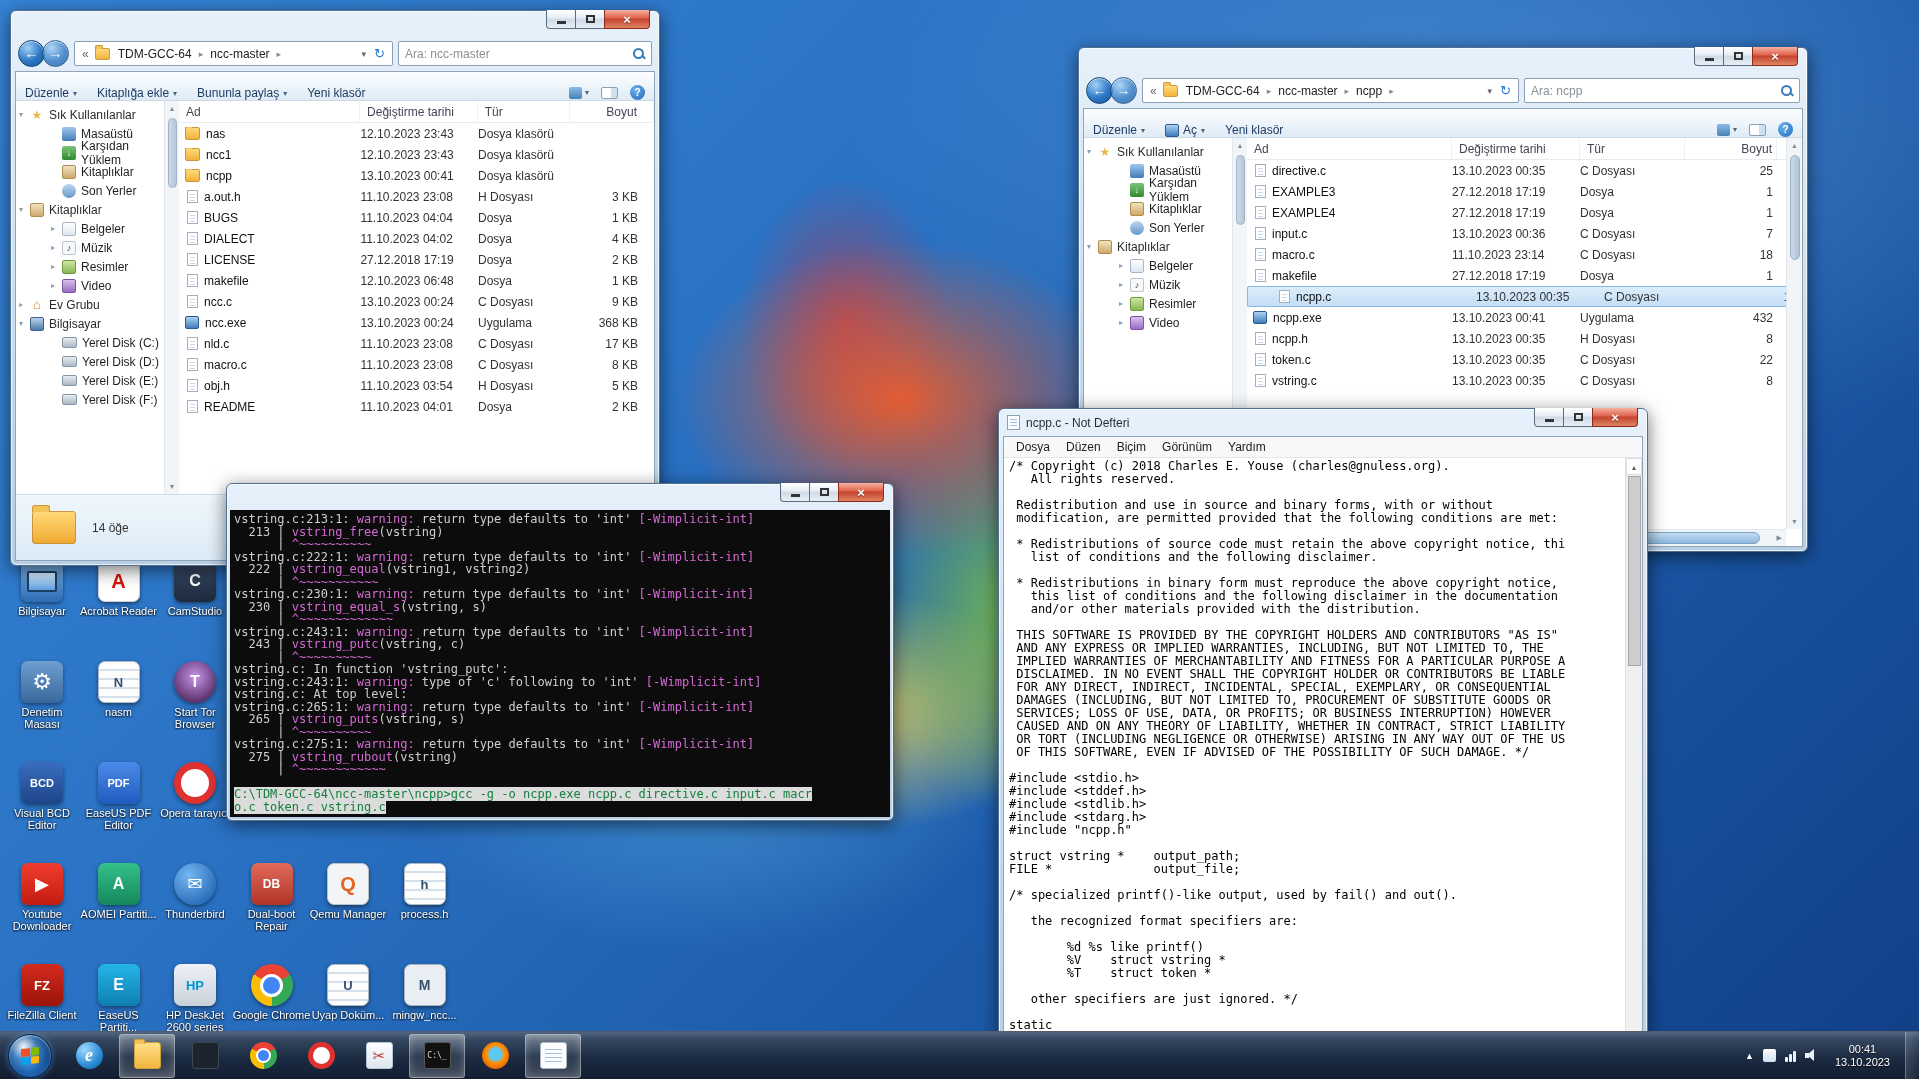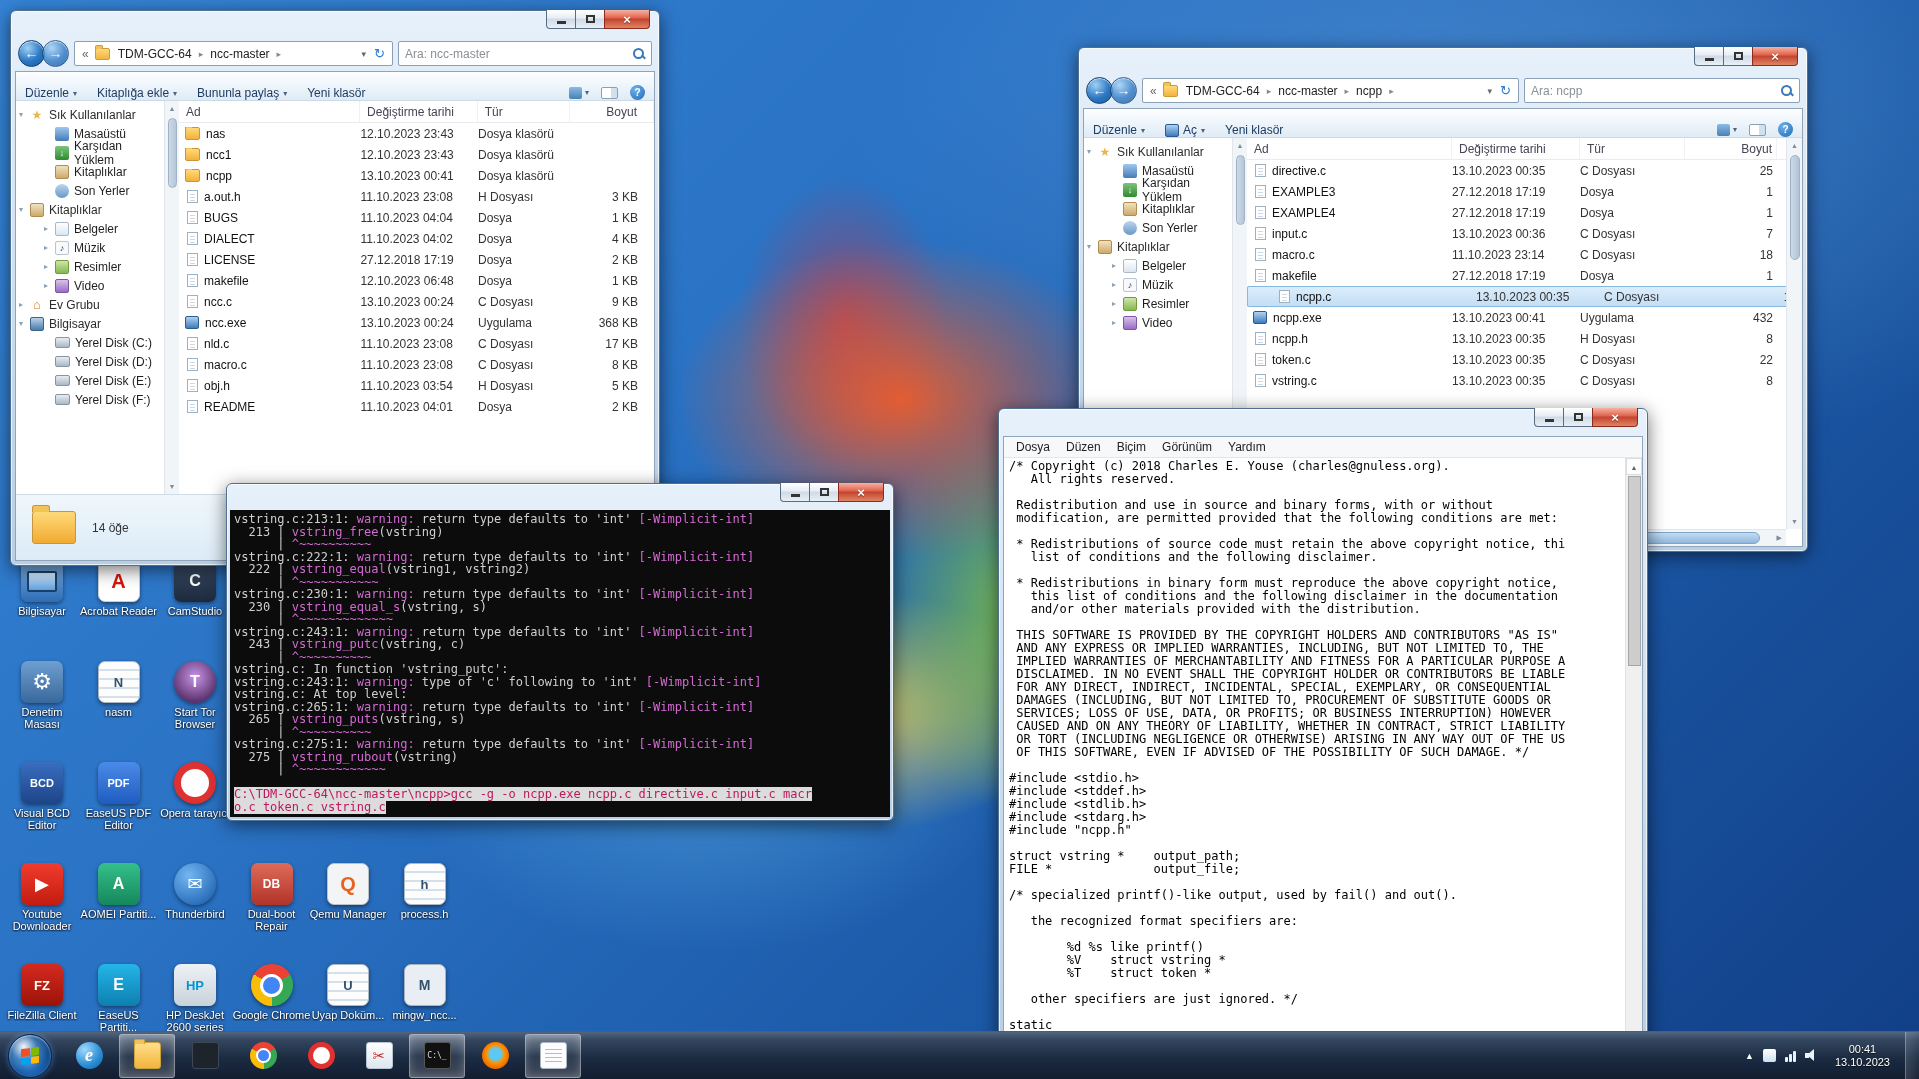--- a/index.html
+++ b/index.html
@@ -108,21 +108,21 @@
   .vw-ico { width:13px; height:12px; border-radius:2px; background:linear-gradient(#8abae6,#4682b4); }
   .pv { width:17px; height:12px; border:1px solid #8aa0b4; border-radius:2px;
     background:linear-gradient(90deg,#fff 58%,#cfe0ee 58%); cursor:pointer; }
   .hlp { width:15px; height:15px; border-radius:50%; background:radial-gradient(circle at 35% 30%,#6cb2ec,#2268b4);
     color:#fff; font-size:10px; font-weight:bold; text-align:center; line-height:15px; cursor:pointer; }
 
   .mainarea { position:absolute; left:0; right:0; top:29px; display:flex; overflow:hidden; }
   .e1 .mainarea { bottom:66px; }
   .e2 .mainarea { bottom:0; }
   .sidebar { width:148px; flex:none; padding-top:4px; overflow:hidden; }
-  .sb-row { display:flex; align-items:center; height:19px; padding-left:28px; cursor:pointer; color:#1e1e1e; }
+  .sb-row { display:flex; align-items:center; height:19px; padding-left:35px; cursor:pointer; color:#1e1e1e; }
   .sb-row.header { padding-left:3px; color:#2b2b2b; }
   .sb-arrow { width:11px; font-size:8px; color:#8aa0b8; flex:none; }
   .sb-ico { width:14px; height:14px; margin-right:5px; flex:none; display:inline-flex; align-items:center; justify-content:center; border-radius:2px; }
   .sb-ico.star::after { content:"★"; color:#e8b64c; font-size:12px; }
   .sb-ico.desktop { background:linear-gradient(#9fc7ee,#447bb8); }
   .sb-ico.downloads { background:linear-gradient(#7cc47c,#2e8b2e); color:#fff; font-size:9px; }
   .sb-ico.downloads::after { content:"↓"; }
   .sb-ico.libraries { background:linear-gradient(#f0e3c0,#cfa96b); border:1px solid #b08c4e; }
   .sb-ico.recent { background:linear-gradient(#bcd6ee,#6898c8); border-radius:50%; }
   .sb-ico.documents { background:linear-gradient(#fff,#dbe6f1); border:1px solid #a8b8c8; }
@@ -187,21 +187,21 @@
     background:#f3c35a; border:1px solid #c9953a; border-bottom:none; border-radius:3px 3px 0 0; }
 
   
   .consolewin { left:226px; top:483px; width:668px; height:338px; z-index:30; }
   .ctitle { height:26px; display:flex; align-items:center; gap:6px; padding-left:7px; color:#1b2430; cursor:default; }
   .cicon { width:15px; height:13px; background:#000; border:1px solid #777; position:relative; flex:none; }
   .cicon::after { content:"C:\\"; position:absolute; left:1px; top:0; color:#fff; font-size:7px; line-height:11px; }
   .cbody { position:absolute; left:3px; right:3px; top:26px; bottom:3px; background:#0c0c0c; padding:3px 4px;
     font-family:"DejaVu Sans Mono",monospace; font-size:12px; line-height:12.5px; overflow:hidden; }
   .cline { white-space:pre; min-height:12.5px; }
-  .c-g { color:#cfcfcf; } .c-m { color:#d36ad3; } .c-s { background:#dcdcdc; color:#be185d; }
+  .c-g { color:#cfcfcf; } .c-m { color:#d36ad3; } .c-s { background:#dcdcdc; color:#15803d; }
 
   
   .notepadwin { left:998px; top:408px; width:650px; height:650px; z-index:40; }
   .ntitle { height:27px; display:flex; align-items:center; gap:6px; padding-left:8px; color:#1f2a36; cursor:default; }
   .nicon { width:13px; height:15px; background:#fdfdff; border:1px solid #8fa2b4; position:relative; flex:none; }
   .nicon::after { content:""; position:absolute; left:2px; right:2px; top:3px; height:8px;
     background:repeating-linear-gradient(180deg,#9fc3e8 0 1px,transparent 1px 3px); }
   .nclient { position:absolute; left:4px; right:4px; top:27px; bottom:4px; background:#fff; border:1px solid #90a5ba; overflow:hidden; }
   .menubar { height:21px; background:#f7f8f9; border-bottom:1px solid #e4e7ea; display:flex; align-items:center; padding-left:4px; color:#222; }
   .menu-item { padding:0 8px; cursor:pointer; }
@@ -1056,20 +1056,24 @@
         <div class="cline"><span class="c-g">vstring.c:275:1: </span><span class="c-m">warning:</span><span class="c-g"> return type defaults to 'int' </span><span class="c-m">[-Wimplicit-int]</span></div>
         <div class="cline"><span class="c-g">  275 | </span><span class="c-m">vstring_rubout</span><span class="c-g">(vstring)</span></div>
         <div class="cline"><span class="c-g">      | </span><span class="c-m">^~~~~~~~~~~~~</span></div>
         <div class="cline"><span class="c-g"></span></div>
         <div class="cline"><span class="c-s">C:\TDM-GCC-64\ncc-master\ncpp&gt;gcc -g -o ncpp.exe ncpp.c directive.c input.c macr</span></div>
         <div class="cline"><span class="c-s">o.c token.c vstring.c</span></div>
       </div>
   </div>
 
   <div class="win notepadwin">
+    <div class="ntitle">
+      <span class="nicon"></span>
+      <span>ncpp.c - Not Defteri</span>
+    </div>
     <div class="cbtns">
       <span class="cb">
           <span class="glyph-min"></span>
         </span>
       <span class="cb">
           <span class="glyph-max"></span>
         </span>
       <span class="cb close">×</span>
     </div>
     <div class="nclient">

